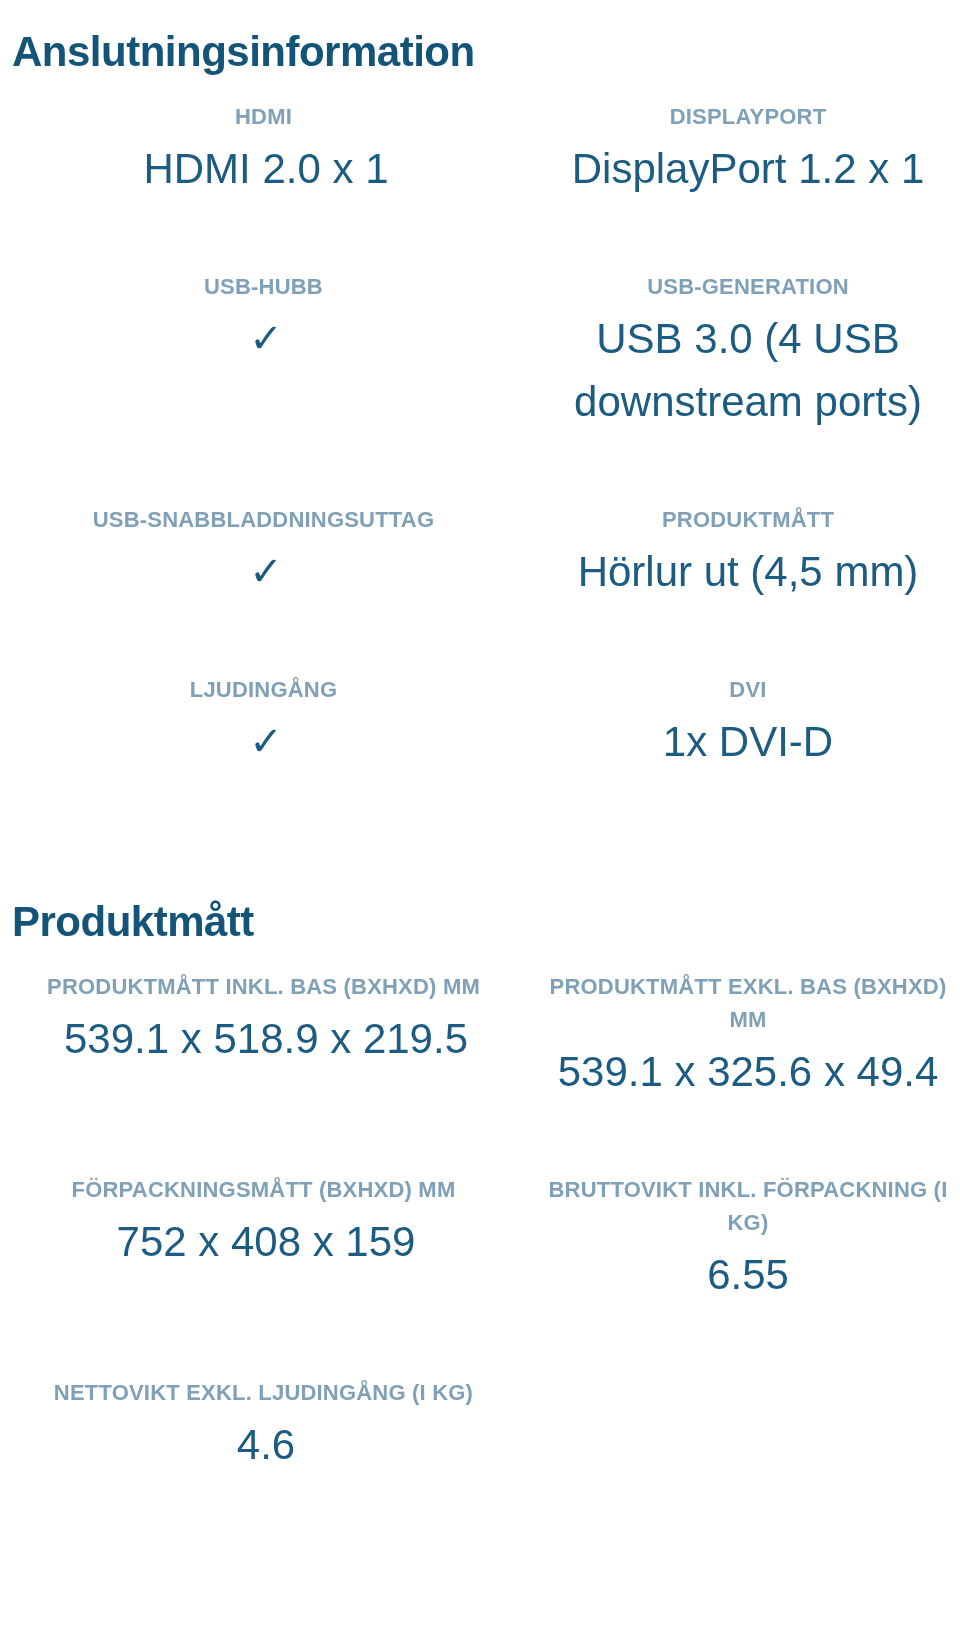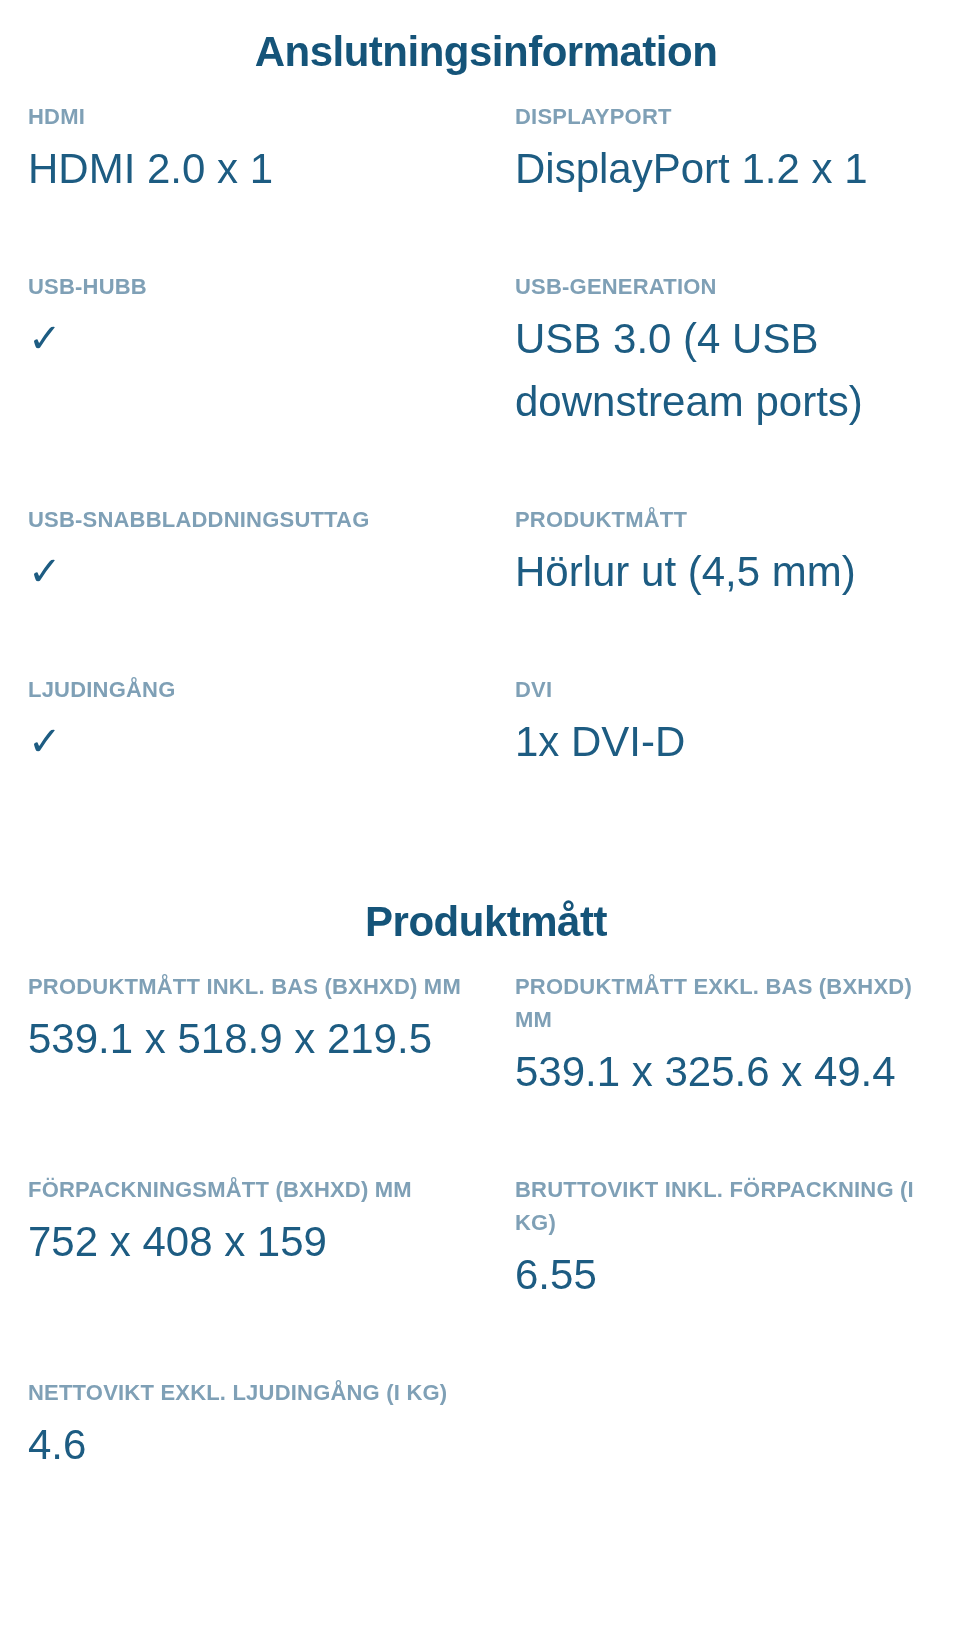--- a/index.html
+++ b/index.html
@@ -13,28 +13,28 @@
     width:960px;height:1641px;overflow:hidden;
     background:var(--background);
     font-family:"Liberation Sans","DejaVu Sans",sans-serif;
   }
   .page{padding-top:23px;}
   .section-title{
     margin:0 0 19px 12px;
     font-size:42px;line-height:58px;font-weight:700;
     color:var(--heading);
     letter-spacing:-0.5px;
-    text-align:center;
   }
   section + section .section-title{margin-top:120px;}
   .spec-grid{
     display:grid;
     grid-template-columns:487px 430px;
     row-gap:70px;
-    padding-left:28px;
+    padding-left:46px;
+    text-align:center;
   }
   .spec-cell{min-height:100px;}
   .spec-label{
     font-size:22px;line-height:33px;font-weight:600;
     letter-spacing:0.2px;
     color:var(--label);
     max-width:435px;
     margin:0 0 4px 0;
   }
   .spec-value{

